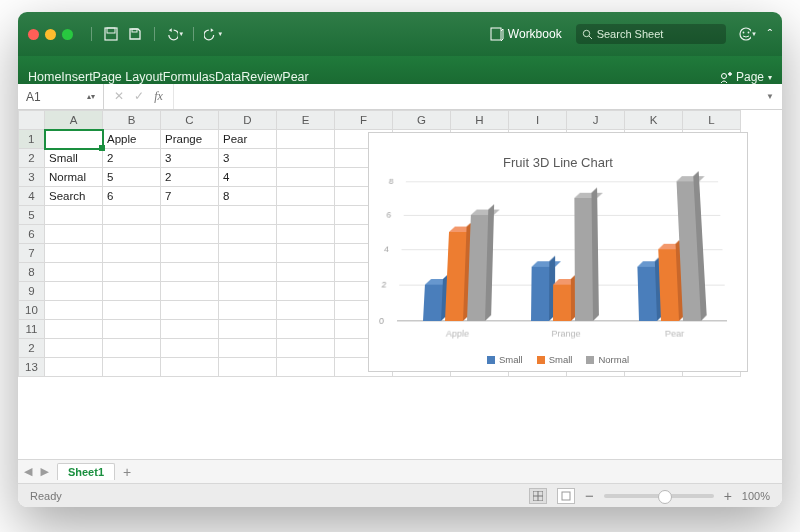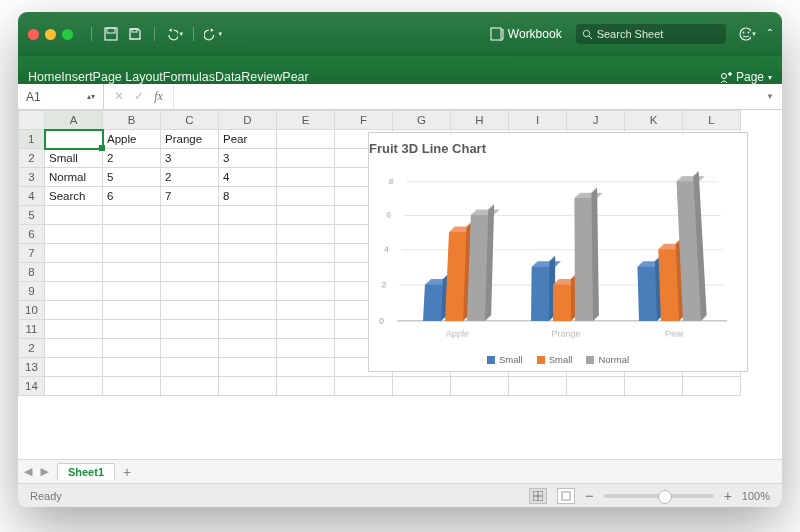--- a/index.html
+++ b/index.html
@@ -27,21 +27,21 @@
   table.ss{border-collapse:collapse;font-size:11.5px;color:#222}
   table.ss th,table.ss td{border:1px solid #d9d9d9;height:19px;padding:0 4px;text-align:left;background:#fff;min-width:58px}
   table.ss thead th{background:#eceeee;text-align:center;color:#5a5a5a;font-weight:400;height:19px}
   table.ss .rn{background:#eceeee;text-align:center;color:#5a5a5a;width:26px;min-width:26px}
   td.num{text-align:right}
   .sel{outline:2px solid #1a8f3f;outline-offset:-1px;position:relative}
   .sel::after{content:"";position:absolute;right:-3px;bottom:-3px;width:6px;height:6px;background:#1a8f3f}
   th.colA{background:#dfe7e0!important;border-bottom:2px solid #1a8f3f!important}
   td.rn1{background:#dfe7e0!important;border-right:2px solid #1a8f3f!important}
   .chart{position:absolute;left:350px;top:22px;width:380px;height:240px;background:#fff;border:1px solid #cfcfcf}
-  .chart h3{font-size:13px;font-weight:700;color:#595959;margin:8px 0 4px}
+  .chart h3{font-size:13px;font-weight:400;color:#595959;text-align:center;margin:22px 0 4px}
   .plot{position:absolute;left:28px;top:36px;width:330px;height:152px;transform:perspective(650px) rotateX(14deg);transform-origin:50% 100%}
   .floor{position:absolute;inset:0;background:#fff;border-bottom:1px solid #c8c8c8}
   .gl{position:absolute;left:0;right:0;border-top:1px solid #e2e2e2}
   .yl{position:absolute;left:-18px;font-size:9px;color:#a0a0a0;transform:translateY(-50%)}
   .grp{position:absolute;bottom:0;width:70px;height:100%}
   .bar{position:absolute;bottom:0;width:18px}
   .bar i{position:absolute;inset:0}
   .bar .top{position:absolute;left:0;right:-6px;top:-6px;height:6px;transform:skewX(-45deg);transform-origin:0 100%}
   .bar .side{position:absolute;right:-6px;top:-6px;bottom:0;width:6px;transform:skewY(-45deg);transform-origin:0 0}
   .b1 i{background:#4a7ebb}.b1 .top{background:#6797ce}.b1 .side{background:#3b6aa0}
@@ -370,35 +370,20 @@
             <td></td>
             <td></td>
             <td></td>
             <td></td>
             <td></td>
             <td></td>
             <td></td>
             <td></td>
             <td></td>
           </tr>
-          <tr>
-            <td class="rn">14</td>
-            <td></td>
-            <td></td>
-            <td></td>
-            <td></td>
-            <td></td>
-            <td></td>
-            <td></td>
-            <td></td>
-            <td></td>
-            <td></td>
-            <td></td>
-            <td></td>
-          </tr>
         </tbody>
     </table>
 
     <div class="chart">
       <h3>Fruit 3D Line Chart</h3>
       <div class="plot" id="plot">
         <div class="floor"></div>
       <div class="gl" style="top: 152px;"></div>
           <div class="yl" style="top: 152px;">0</div>
           <div class="gl" style="top: 114px;"></div>

